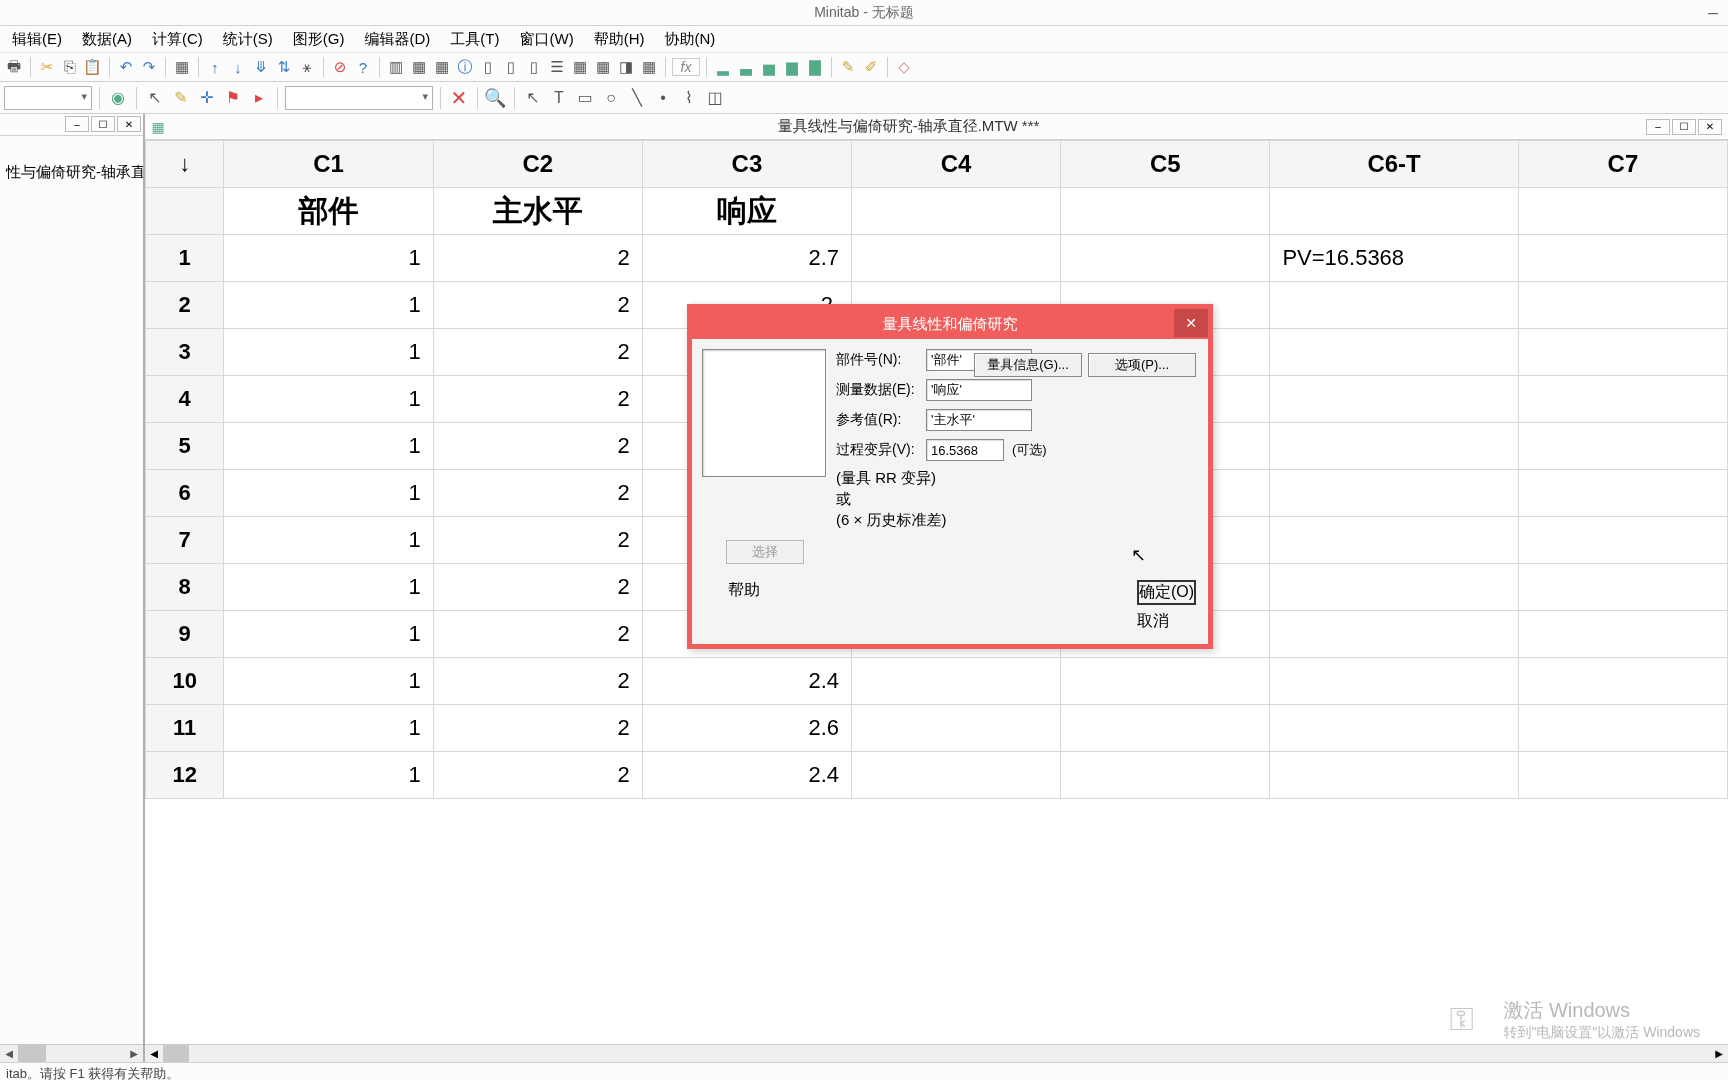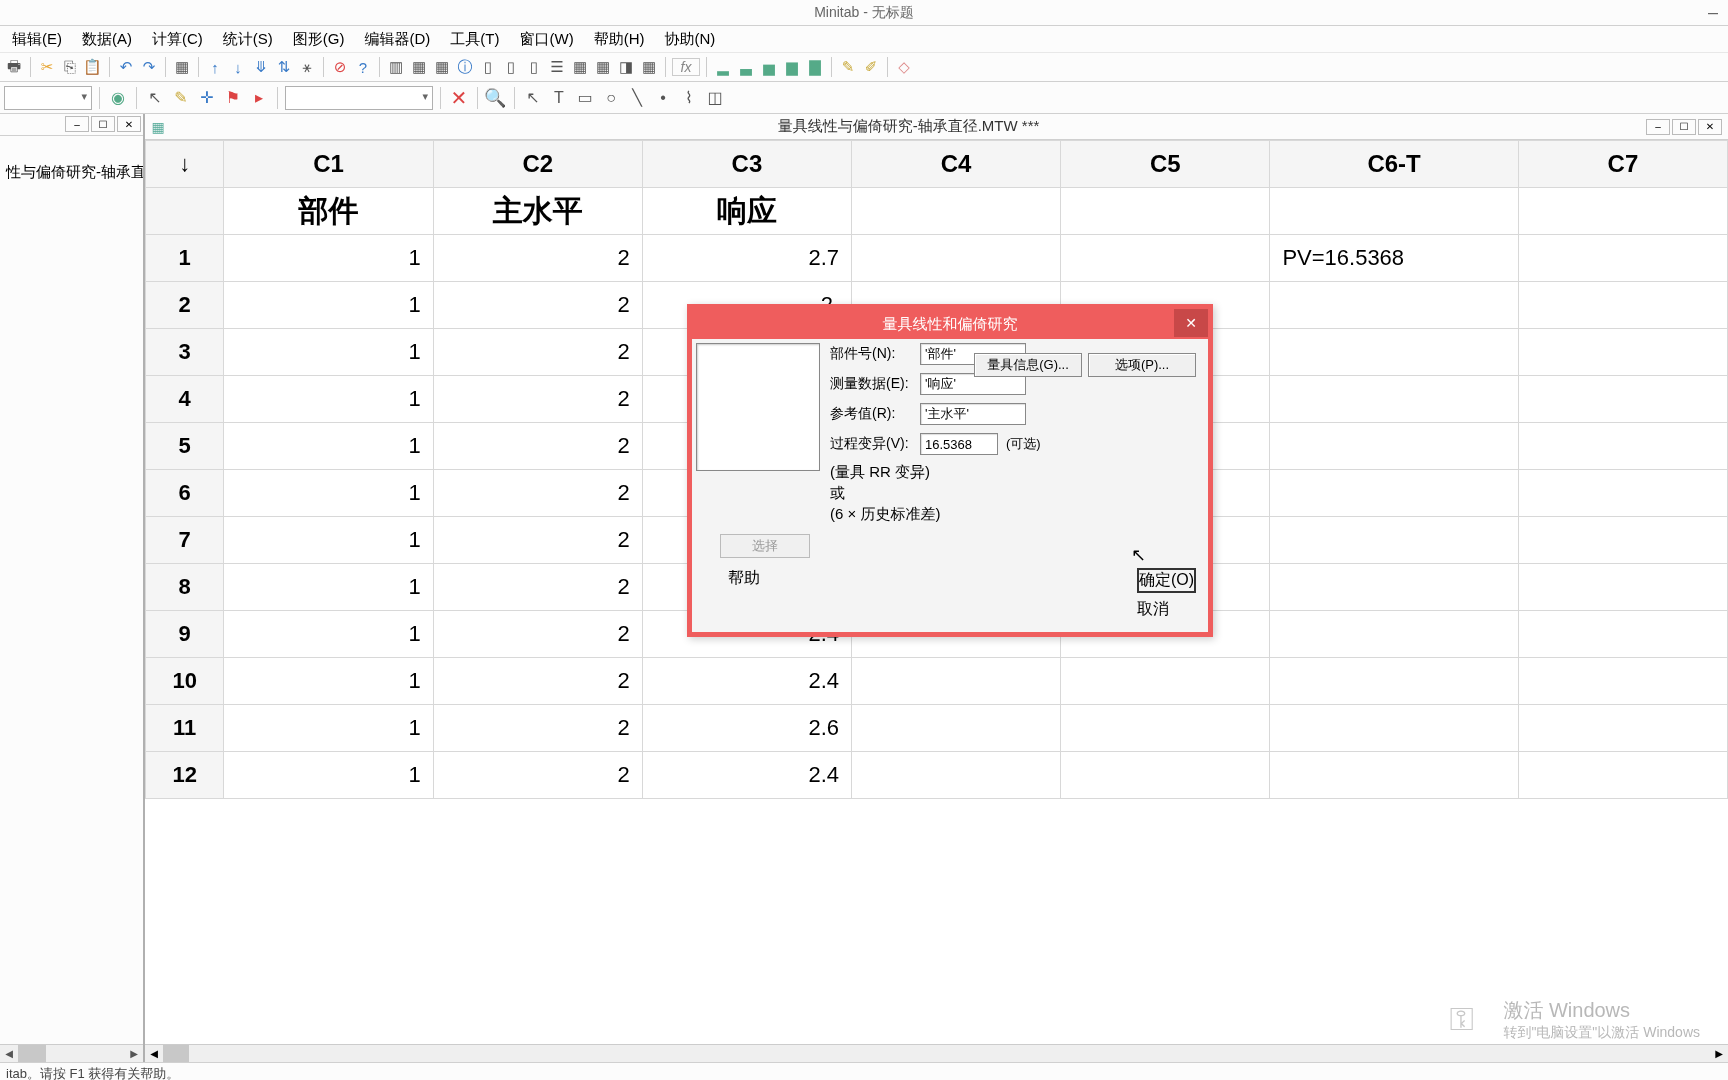--- a/index.html
+++ b/index.html
@@ -53,31 +53,31 @@
 td.txt { text-align: left; padding-left: 12px; font-size: 22px; }
 .hscroll-grid { height: 18px; background: #efefef; border-top: 1px solid #ccc; display: flex; }
 .hscroll-grid .arrow { width: 18px; display: flex; align-items: center; justify-content: center; font-size: 10px; }
 .hscroll-grid .thumb { width: 26px; background: #c8c8c8; margin-left: 0; }
 
 .statusbar { height: 20px; background: #fcfcfc; border-top: 1px solid #d0d0d0; font-size: 13px; padding: 2px 6px; color: #444; }
 
 .dialog { position: absolute; left: 687px; top: 304px; width: 526px; background: #f4f4f4; border: 5px solid #ef5d5d; box-shadow: 2px 2px 8px rgba(0,0,0,.2); }
 .dialog-title { height: 30px; background: #ef5d5d; color: white; display: flex; align-items: center; justify-content: center; position: relative; font-size: 15px; }
 .dialog-title .close { position: absolute; right: 0; top: 0; width: 34px; height: 28px; background: #c84848; display: flex; align-items: center; justify-content: center; font-size: 14px; }
-.dialog-body { padding: 4px; font-size: 14px; }
+.dialog-body { padding: 10px; font-size: 14px; }
 .dialog-body .row { display: flex; align-items: center; margin-bottom: 8px; }
 .dialog-body .listbox { width: 124px; height: 128px; border: 1px solid #888; background: white; box-shadow: inset 1px 1px 2px #ccc; margin-right: 10px; }
 .dialog-body .fields { flex: 1; }
 .dialog-body .lbl { width: 90px; font-size: 14px; }
 .dialog-body .inp { width: 106px; height: 22px; border: 1px solid #888; background: white; padding: 0 4px; font-size: 13px; box-shadow: inset 1px 1px 1px #ddd; }
 .dialog-body .opt { font-size: 13px; margin-left: 8px; }
 .dialog-body .hint { font-size: 15px; margin-top: 2px; }
 .dialog-body .sidebtns { position: absolute; right: 12px; top: 44px; display: flex; flex-direction: row; gap: 6px; }
 .dialog-body .btn { width: 108px; height: 24px; border: 1px solid #888; background: #f0f0f0; font-size: 13px; display: flex; align-items: center; justify-content: center; box-shadow: 1px 1px 0 #fff inset; }
-.dialog-body .btn-sel { width: 90px; height: 24px; border: 1px solid #bbb; background: #f0f0f0; font-size: 13px; display: flex; align-items: center; justify-content: center; color: #999; }
+.dialog-body .btn-sel { width: 78px; height: 24px; border: 1px solid #bbb; background: #f0f0f0; font-size: 13px; display: flex; align-items: center; justify-content: center; color: #999; }
 .dialog-bottom { display: flex; justify-content: space-between; padding: 6px 12px 12px 36px; }
 .dialog-bottom .rbtns { display: flex; flex-direction: column; gap: 6px; }
 
 .watermark { position: absolute; right: 28px; bottom: 38px; color: #b8b8b8; font-size: 14px; text-align: left; }
 .watermark .big { font-size: 20px; }
 .watermark .key { position: absolute; left: -54px; top: 4px; font-size: 32px; color: #c8c8c8; }
 
 .cursor { position: absolute; left: 1131px; top: 544px; font-size: 18px; color: black; pointer-events: none; }
 </style>
 </head>

